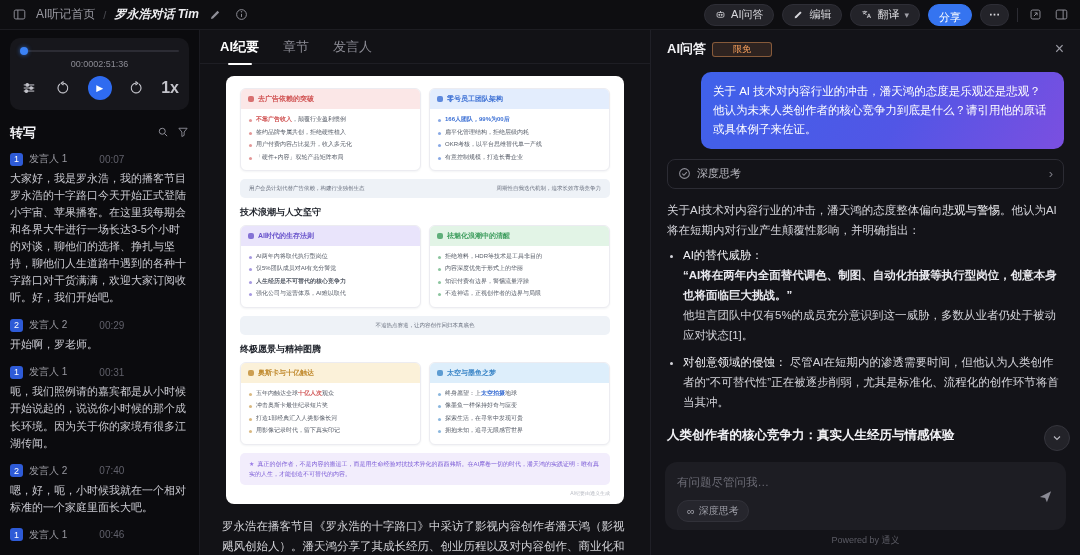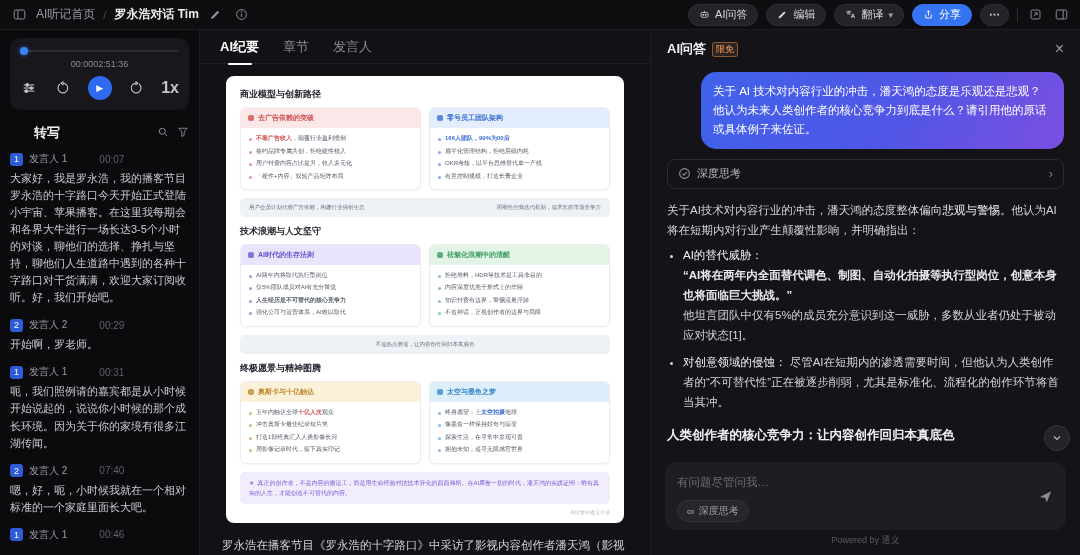--- a/index.html
+++ b/index.html
@@ -9,26 +9,26 @@
 
   
   .topbar { height:30px; display:flex; align-items:center; justify-content:space-between;
     padding:0 10px; background:#0e0e11; border-bottom:1px solid #1d1d22; }
   .tb-left, .tb-right { display:flex; align-items:center; gap:8px; }
   .icon-btn { display:inline-flex; align-items:center; justify-content:center;
     width:18px; height:18px; color:#8f8f98; cursor:pointer; }
   .icon-btn svg { width:13px; height:13px; }
   .crumb { font-size:12px; color:#9a9aa2; cursor:pointer; }
   .sep { color:#4b4b52; font-size:11px; }
-  .doc-title { font-size:12px; font-weight:bold; color:#efeff2; }
+  .doc-title { font-size:12px; font-weight:bold; color:#efeff2;font-style:italic; }
   .pill { display:inline-flex; align-items:center; gap:5px; height:22px; padding:0 10px;
     border-radius:12px; background:#232329; border:1px solid #2e2e36; color:#d8d8dd;
     font-size:11px; cursor:pointer; font-family:inherit; }
   .pill svg { width:11px; height:11px; }
-  .pill.share { background:#3574f0; border-color:#3574f0; color:#fff; }
+  .pill.share { background:#3574f0; border-color:#3574f0; color:#fff;flex-direction:column; }
   .pill.more { padding:0 8px; font-weight:bold; }
   .vdiv { width:1px; height:14px; background:#2c2c33; }
   .caret { font-size:9px; color:#a2a2aa; }
 
   
   .left { position:absolute; left:0; top:30px; width:200px; height:525px;
     background:#0b0b0e; border-right:1px solid #1b1b21; padding:8px 10px;
     display:flex; flex-direction:column; }
   .mid { position:absolute; left:200px; top:30px; width:450px; height:525px;
     background:#121216; display:flex; flex-direction:column; }
@@ -43,21 +43,21 @@
     background:#3b82f6; box-shadow:0 0 4px #3b82f6aa; cursor:pointer; }
   .times { display:flex; justify-content:center; font-size:9px; color:#8b8b94; margin-top:3px; }
   .controls { display:flex; align-items:center; justify-content:space-between; margin-top:7px; color:#c3c3ca; }
   .ctrl { width:18px; height:18px; display:flex; align-items:center; justify-content:center; cursor:pointer; }
   .ctrl svg { width:14px; height:14px; }
   .play-btn { width:24px; height:24px; border-radius:50%; background:#2f6bf0; display:flex;
     align-items:center; justify-content:center; color:#fff; font-size:9px; cursor:pointer; }
   .speed { font-size:16px; font-weight:bold; color:#c3c3ca; cursor:pointer; }
 
   
-  .tr-head { display:flex; margin-top:14px; flex:none;margin-left:24px; }
+  .tr-head { display:flex; margin-top:14px; flex:none; }
   .tr-title { font-size:13px; font-weight:bold; color:#f1f1f4; }
   .tr-icons { margin-left:auto; display:flex; gap:8px; color:#8f8f98; }
   .tr-icons svg { width:12px; height:12px; }
   .tr-list { margin-top:10px; overflow:hidden; flex:1; }
   .entry { margin-bottom:12px; cursor:pointer; }
   .entry-head { display:flex; align-items:center; gap:6px; margin-bottom:4px; }
   .badge { width:13px; height:13px; border-radius:3px; background:#2e5bd7; color:#fff;
     font-size:9px; display:flex; align-items:center; justify-content:center; }
   .speaker { font-size:10px; color:#9a9aa2; }
   .tstamp { font-size:10px; color:#60606a;margin-left:26px; }
@@ -102,27 +102,27 @@
   .doc-quote { background:#f2edfc; border-radius:5px; padding:6px 9px; margin-top:8px;
     font-size:6px; color:#7a5ad6; line-height:1.7; }
   .doc-quote .star { color:#9a7ce8; margin-right:3px; }
   .watermark { text-align:right; font-size:5px; color:#b9bcc4; margin-top:5px; }
   .summary { font-size:11.5px; color:#d2d2d7; line-height:1.75; padding:12px 2px 18px; }
 
   
   .qa-head { height:38px; flex:none; display:flex; align-items:center; padding:0 16px; }
   .qa-title { font-size:13px; font-weight:bold; color:#f2f2f5; }
   .qa-badge { font-size:9px; color:#f59e5b; background:rgba(245,158,91,.12);
-    border:1px solid rgba(245,158,91,.45); border-radius:3px; padding:0 3px; margin-left:6px; line-height:13px; }
+    border:1px solid rgba(245,158,91,.45); border-radius:3px; padding:0 20px; margin-left:6px; line-height:13px; }
   .qa-close { margin-left:auto; color:#9a9aa3; font-size:16px; line-height:1; cursor:pointer; }
   .chat { flex:1; overflow-y:auto; padding:4px 16px 10px; }
   .chat::-webkit-scrollbar { width:4px; }
   .chat::-webkit-scrollbar-thumb { background:#3a3a42; border-radius:2px; }
   .bubble { margin-left:34px; background:linear-gradient(120deg,#3f62ea 0%,#5156e6 55%,#7b4fe0 100%);
-    border-radius:15px; padding:10px 12px; font-size:11.5px; color:#fff; line-height:1.65; }
+    border-radius:10px; padding:10px 12px; font-size:11.5px; color:#fff; line-height:1.65; }
   .deep-row { margin-top:10px; border:1px solid #2c2c34; border-radius:8px; height:30px;
     display:flex; align-items:center; gap:6px; padding:0 10px; color:#b9b9c1; font-size:11px; cursor:pointer; }
   .deep-row svg { width:13px; height:13px; color:#8f8f98; }
   .deep-row .chev { margin-left:auto; color:#7a7a83; font-size:13px; }
   .answer { margin-top:12px; font-size:11.5px; color:#d4d4da; line-height:1.72; }
   .answer .bold { color:#f2f2f6; font-weight:normal; }
   .ans-h { font-size:12.5px; font-weight:bold; color:#f2f2f6; margin:12px 0 6px; }
   ul.ans { margin:6px 0 4px; padding-left:16px; }
   ul.ans li { margin-bottom:8px; }
   .q-line { color:#e9e9ef; font-weight:600; }
@@ -327,21 +327,20 @@
 
   <section class="mid">
     <div class="tabs">
       <span class="tab active">AI纪要</span>
       <span class="tab">章节</span>
       <span class="tab">发言人</span>
     </div>
     <div class="mid-scroll">
       <div class="doc">
 
-        <div class="doc-sec-title">商业模型与创新路径</div>
         <div class="cards">
           <div class="card t-pink">
             <div class="card-h">
                 <span class="cdot"></span>
                 <span>去广告依赖的突破</span>
               </div>
             <ul class="card-b">
               <li><span></span><span class="hl-red">不靠广告收入</span><span>，颠覆行业盈利惯例</span></li>
               <li>签约品牌专属共创，拒绝硬性植入</li>
               <li>用户付费内容占比提升，收入多元化</li>
@@ -460,21 +459,21 @@
           <li>
             <span class="bold">AI的替代威胁：</span><br>
             <span class="q-line">“AI将在两年内全面替代调色、制图、自动化拍摄等执行型岗位，创意本身也将面临巨大挑战。”</span><br>
             <span>他坦言团队中仅有5%的成员充分意识到这一威胁，多数从业者仍处于被动应对状态[1]。</span>
           </li>
           <li>
             <span class="bold">对创意领域的侵蚀：</span>
             <span>尽管AI在短期内的渗透需要时间，但他认为人类创作者的“不可替代性”正在被逐步削弱，尤其是标准化、流程化的创作环节将首当其冲。</span>
           </li>
         </ul>
-        <div class="ans-h">人类创作者的核心竞争力：让内容创作回归本真底色</div>
+        <div class="ans-h">人类创作者的核心竞争力：真实人生经历与情感体验</div>
         <p></p>
 
       </div>
     </div>
 
     <div class="scroll-down">
       <svg viewBox="0 0 16 16" fill="none" stroke="currentColor" stroke-width="1.5">
           <path d="M4 6 L8 10 L12 6"></path>
         </svg>
     </div>

